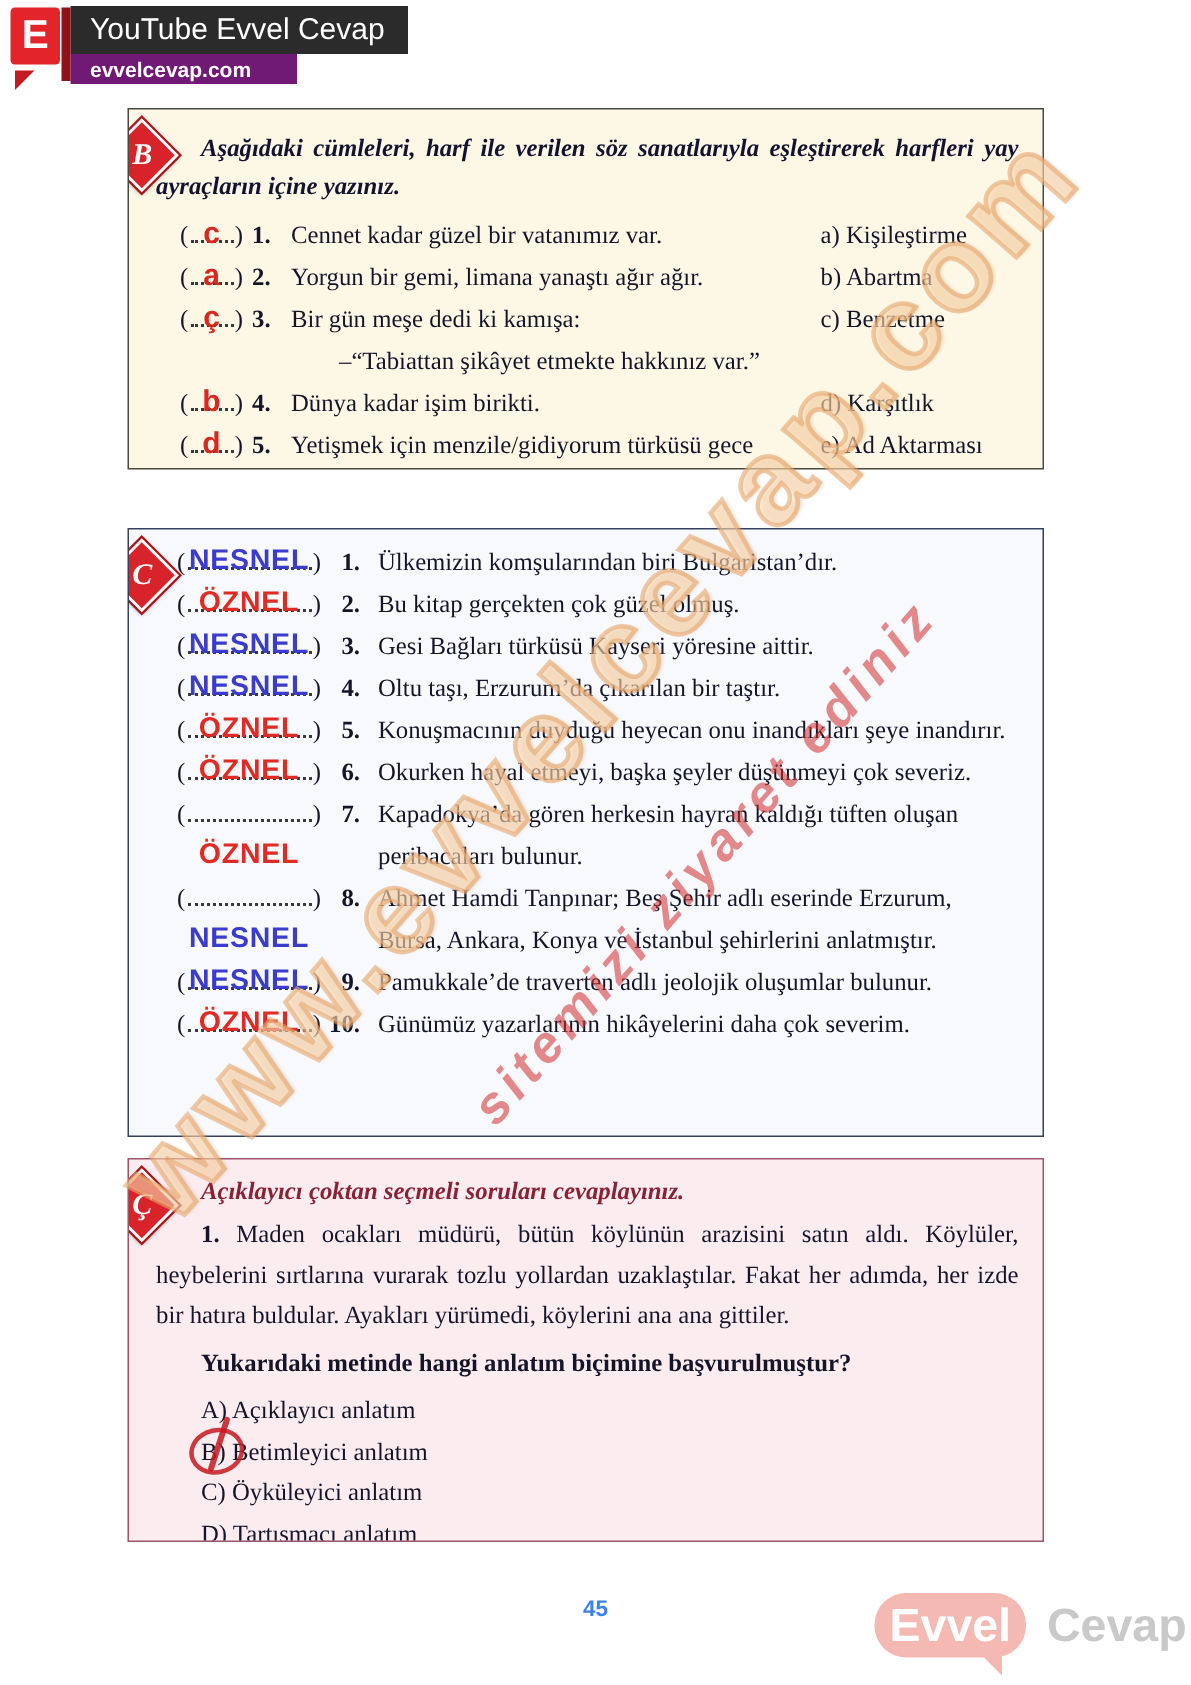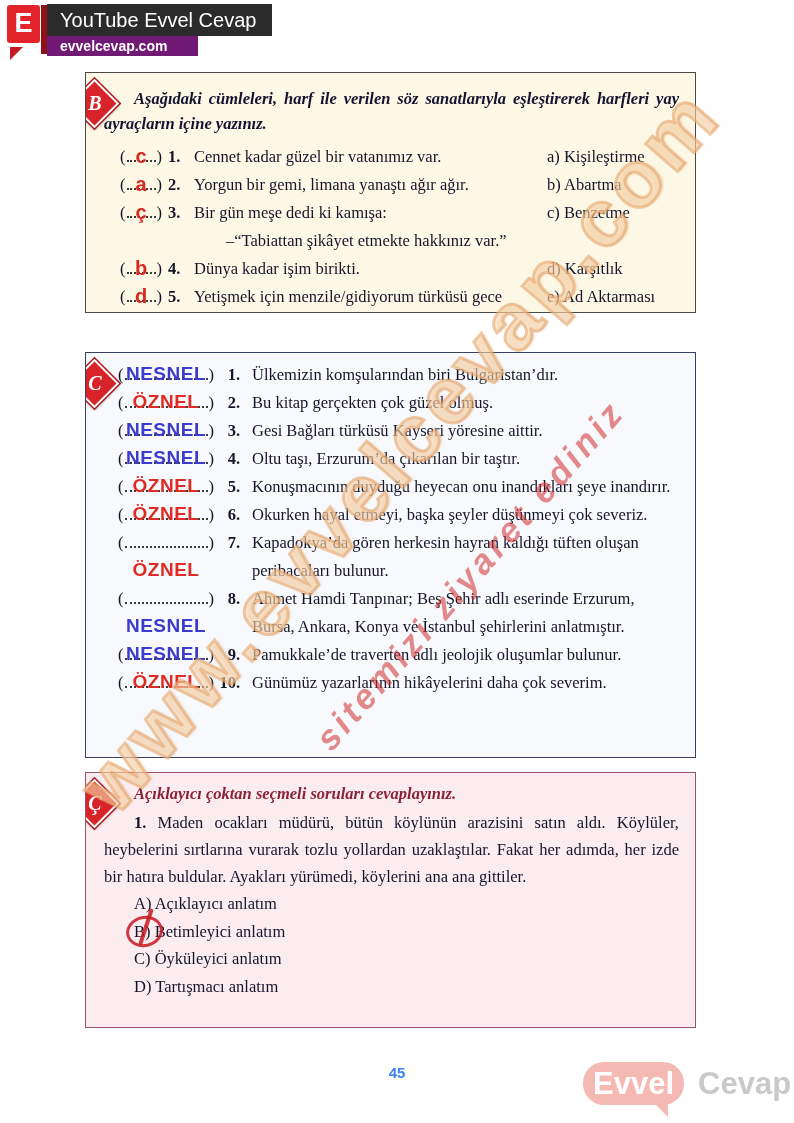--- a/index.html
+++ b/index.html
@@ -278,20 +278,21 @@
       <span class="c-txt">Günümüz yazarlarının hikâyelerini daha çok severim.</span>
     </div>
   </section>
 
   <section class="box box-cc">
     <div class="badge">
       <span class="badge-letter">Ç</span>
     </div>
     <p class="instruction">Açıklayıcı çoktan seçmeli soruları cevaplayınız.</p>
     <p class="q-para"><b>1.</b><span> Maden ocakları müdürü, bütün köylünün arazisini satın aldı. Köylüler, heybelerini sırtlarına vurarak tozlu yollardan uzaklaştılar. Fakat her adımda, her izde bir hatıra buldular. Ayakları yürümedi, köylerini ana ana gittiler.</span></p>
+    <p class="q-prompt">Yukarıdaki metinde hangi anlatım biçimine başvurulmuştur?</p>
 
     <div class="opt-row">
       <span class="opt-inner"><span>A) Açıklayıcı anlatım</span></span>
     </div>
     <div class="opt-row">
       <span class="opt-inner">
         <span class="circle-mark"></span>
         <span>B) Betimleyici anlatım</span>
       </span>
     </div>

